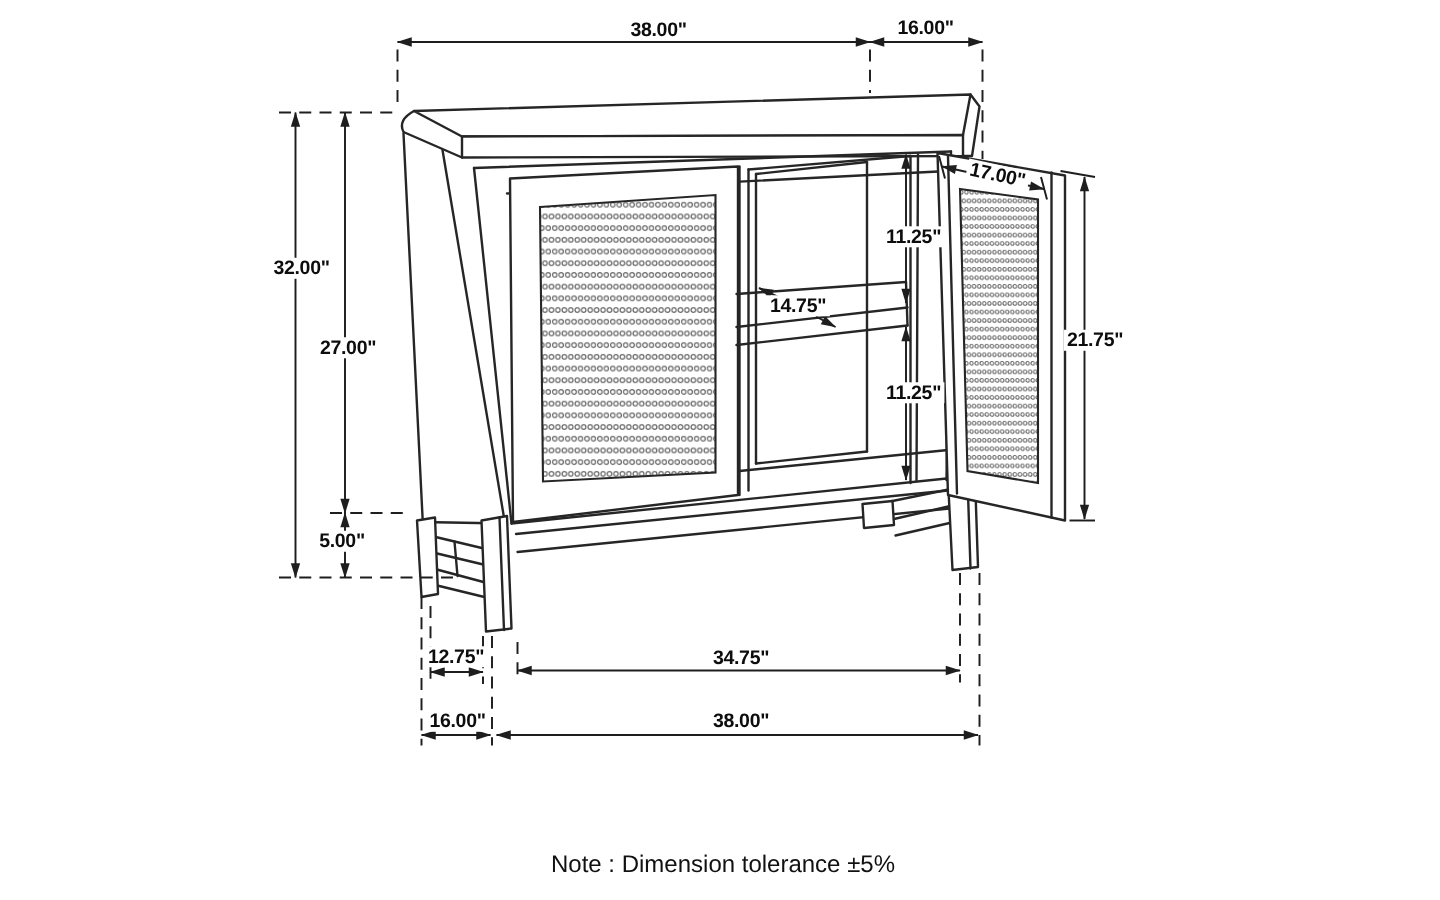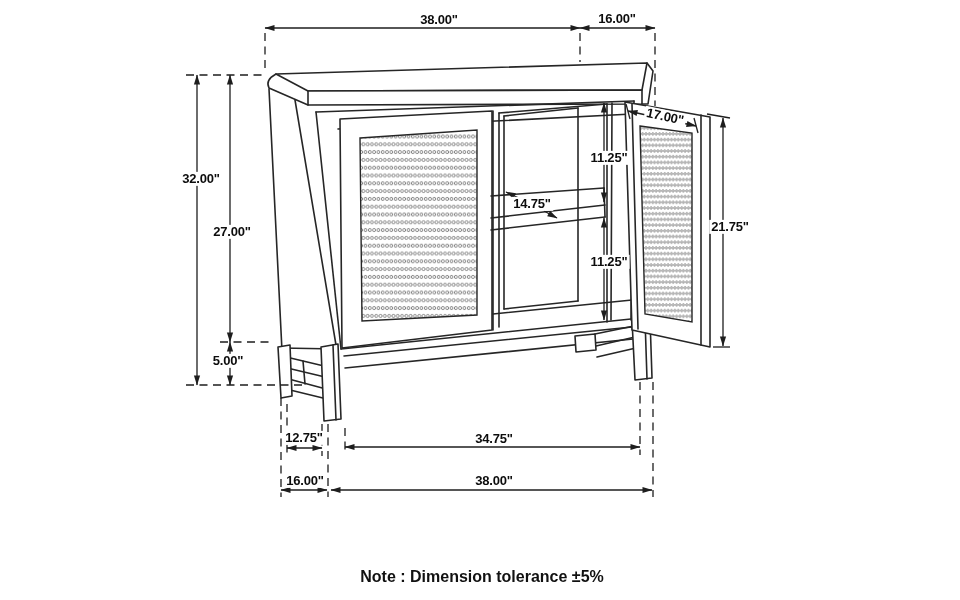--- a/index.html
+++ b/index.html
@@ -15,21 +15,21 @@
   .dl{stroke:#1e1e1e;stroke-width:1.3;fill:none;}
   .dx{stroke:#1e1e1e;stroke-width:1.3;fill:none;stroke-dasharray:8 5.5;}
   .lbl{
     position:absolute;transform:translate(-50%,-50%);
     font-weight:700;font-size:13px;letter-spacing:-0.2px;color:#0d0d0d;
     background:#fff;padding:0 2px;white-space:nowrap;line-height:1.1;z-index:2;
   }
   .lbl.rot{transform:translate(-50%,-50%) rotate(12deg);}
   .note{
     position:absolute;transform:translate(-50%,-50%);
-    font-weight:700;font-size:16px;color:#111;white-space:nowrap;z-index:2;
+    font-weight:400;font-size:16px;color:#111;white-space:nowrap;z-index:2;
   }
 </style>
 </head>
 <body>
 
 <div id="stage">
 
   <svg id="lineart" width="960" height="600" viewBox="0 0 960 600">
     <defs>
       <marker id="aS" markerWidth="12" markerHeight="8" refX="1.5" refY="4" orient="auto" markerUnits="userSpaceOnUse">

